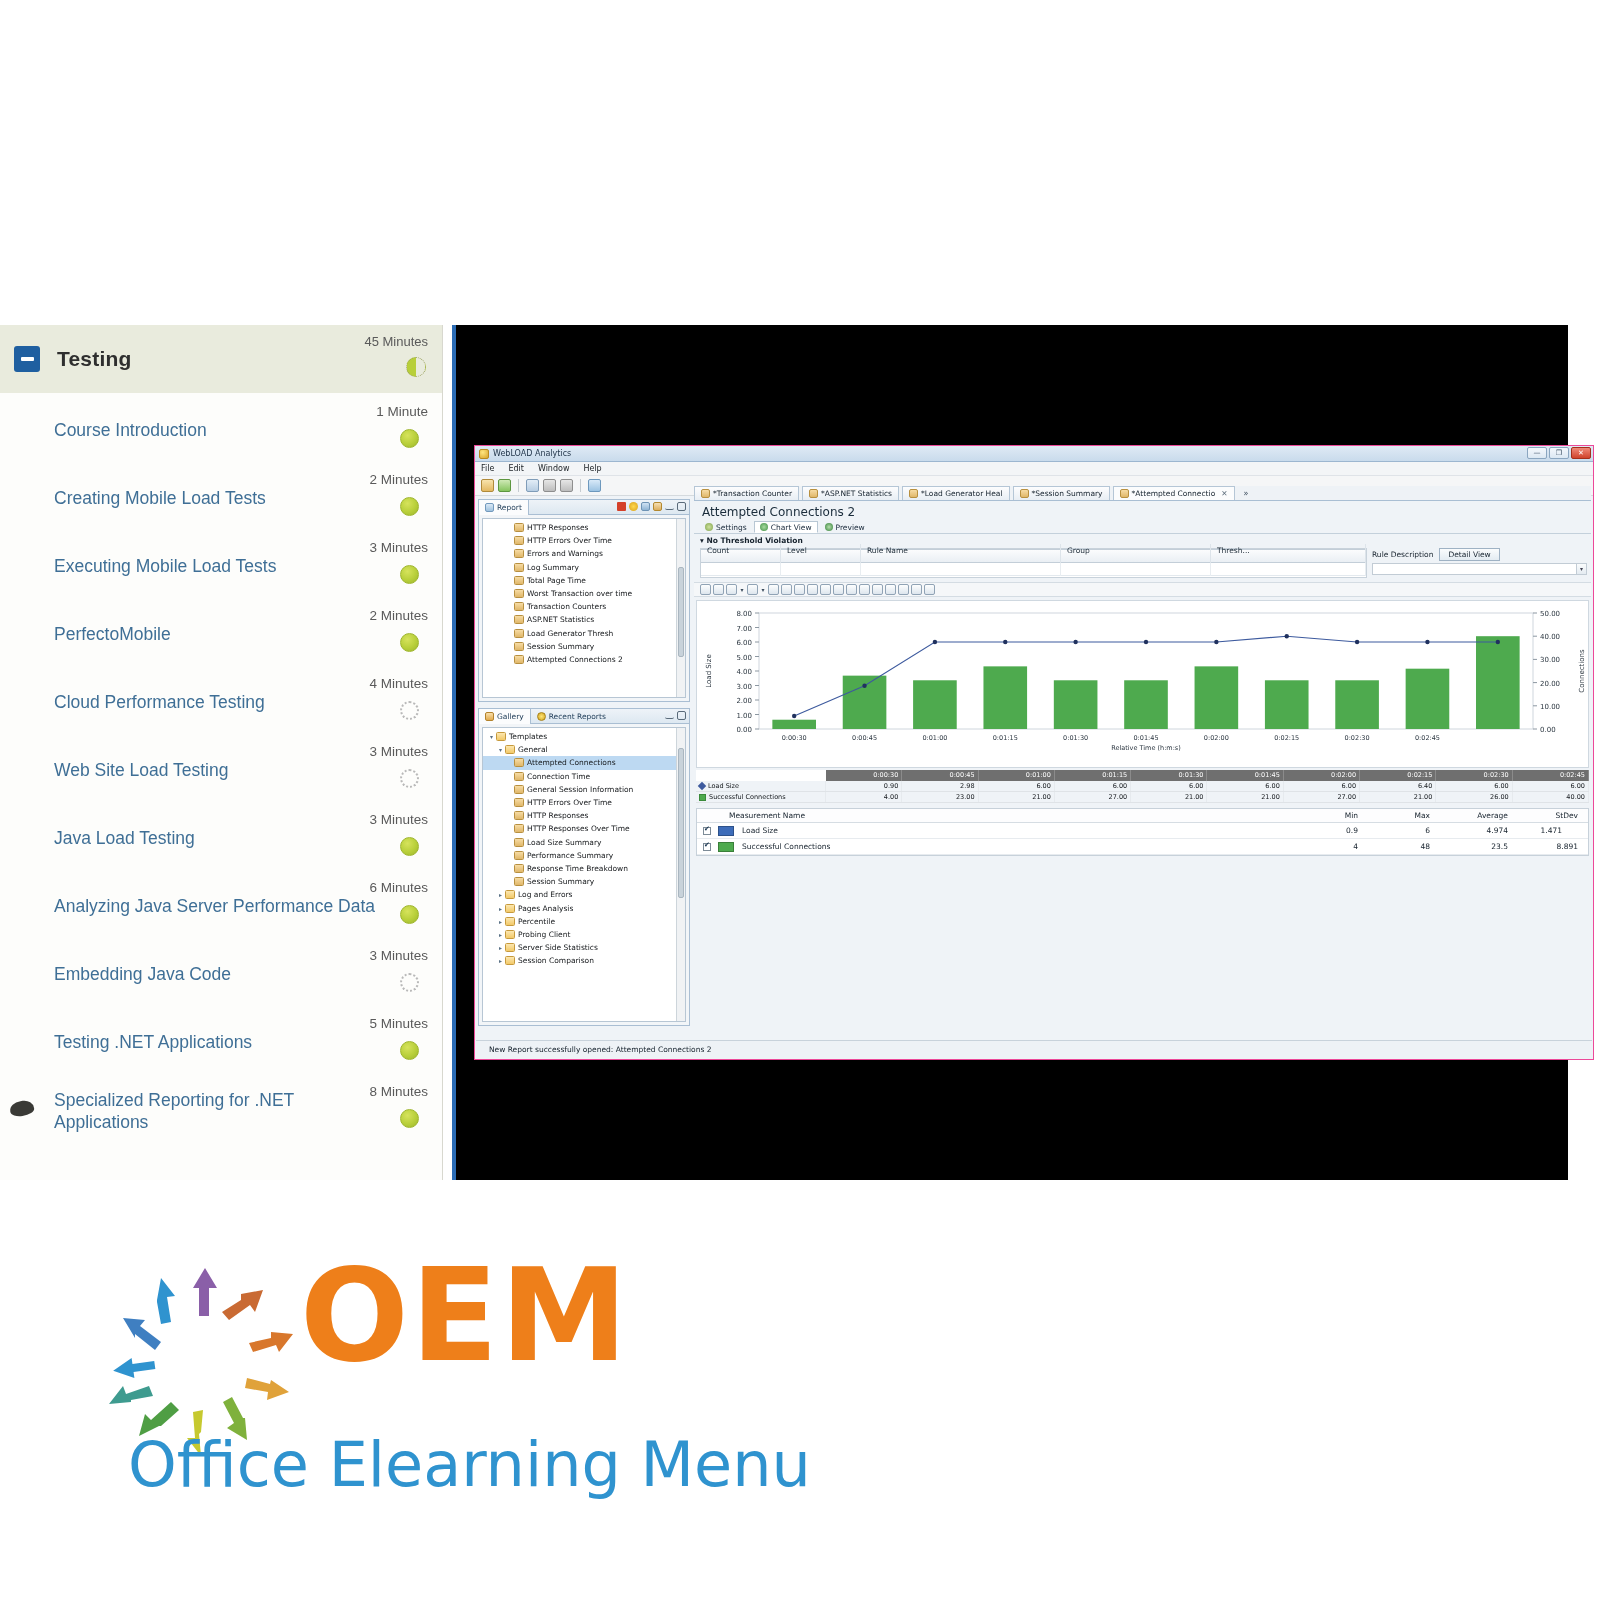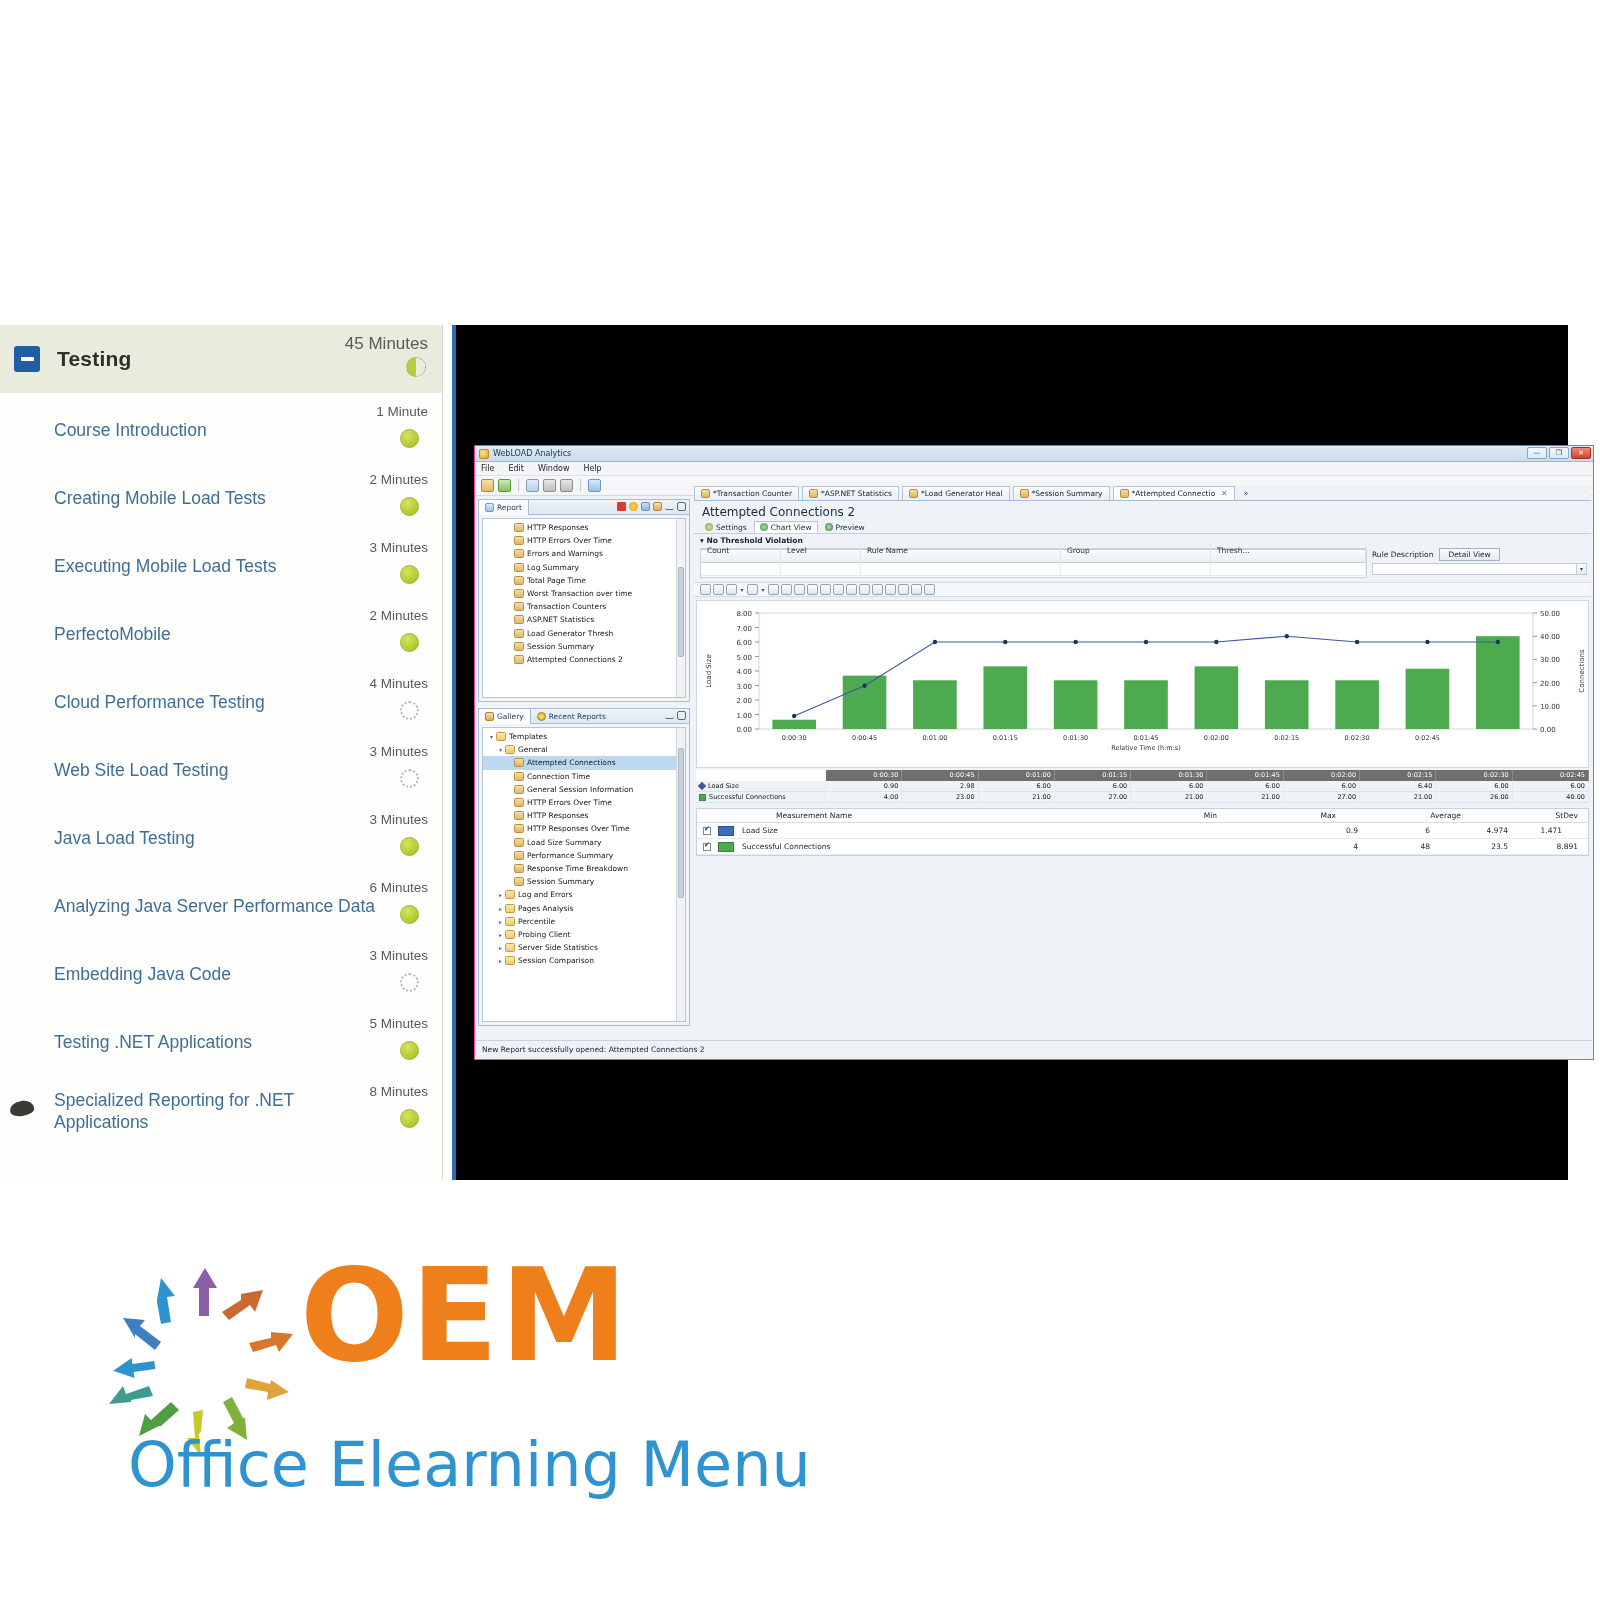--- a/index.html
+++ b/index.html
@@ -23,21 +23,21 @@
   }
   .collapse-box {
     width:26px; height:26px; background:#1f5fa0; border-radius:3px;
     display:flex; align-items:center; justify-content:center; flex:0 0 auto;
   }
   .collapse-box i { display:block; width:13px; height:4px; background:#fff; border-radius:1px; }
   .sb-header-title {
     margin-left:17px; font-size:21px; font-weight:bold; color:#2f2f2f; letter-spacing:.2px;
   }
   .sb-header-time {
-    position:absolute; right:14px; top:9px; font-size:17px; color:#5a5a5a;
+    position:absolute; right:14px; top:9px; font-size:13px; color:#5a5a5a;
   }
   .sb-header-prog { position:absolute; right:16px; top:32px; }
 
   .sb-list { position:relative; }
   .sb-item {
     position:relative; min-height:68px; padding:16px 66px 10px 54px;
     display:flex; align-items:center;
   }
   .sb-item-label {
     font-size:17.5px; color:#3f6f96; line-height:1.28; font-weight:400;
@@ -213,32 +213,32 @@
   }
   .grid-row .gc0 {
     flex:0 0 130px; text-align:left; padding-left:3px; display:flex;
     align-items:center; gap:3px;
   }
   .legmark { width:7px; height:7px; flex:0 0 auto; }
   .legmark.line { background:#3d5a9e; transform:rotate(45deg); width:6px; height:6px; }
   .legmark.bar { background:#4eaa4e; border:1px solid #3a8a3a; }
 
   .meas-table { border:1px solid #c7d1da; background:#fff; }
-  .meas-head { display:flex; height:14px; border-bottom:1px solid #d6dde3; background:#fdfdfe;gap:47px; }
+  .meas-head { display:flex; height:14px; border-bottom:1px solid #d6dde3; background:#fdfdfe; }
   .meas-head div { font-size:7.5px; color:#16222d; line-height:14px; }
   .meas-row { display:flex; height:16px; border-bottom:1px solid #e7ebef; align-items:center; }
   .meas-row div { font-size:7.5px; color:#16222d; }
   .mchk { width:8px; height:8px; border:1px solid #7d8b97; background:#fff; margin-left:6px; flex:0 0 auto; position:relative; }
   .mchk:after { content:"✔"; position:absolute; left:0px; top:-3px; font-size:7px; color:#16324d; }
   .mswatch { width:16px; height:10px; margin-left:7px; flex:0 0 auto; border:1px solid rgba(0,0,0,.25); }
 
   .statusbar {
     position:absolute; left:1px; right:1px; bottom:1px; height:18px;
     background:#eef2f6; border-top:1px solid #c8d2db; display:flex; align-items:center;
-    padding-left:6px; font-size:7.5px; color:#14202b;
+    padding-left:13px; font-size:7.5px; color:#14202b;
   }
 
   
   #logo { position:absolute; left:0; top:1240px; width:1600px; height:330px; }
   .oem-text {
     position:absolute; left:300px; top:12px; font-size:128px; font-weight:bold;
     color:#ee7f1a; letter-spacing:2px; line-height:1; font-family:"DejaVu Sans", sans-serif;
   }
   .oem-sub {
     position:absolute; left:128px; top:188px; font-size:62px; color:#2f93cf;

